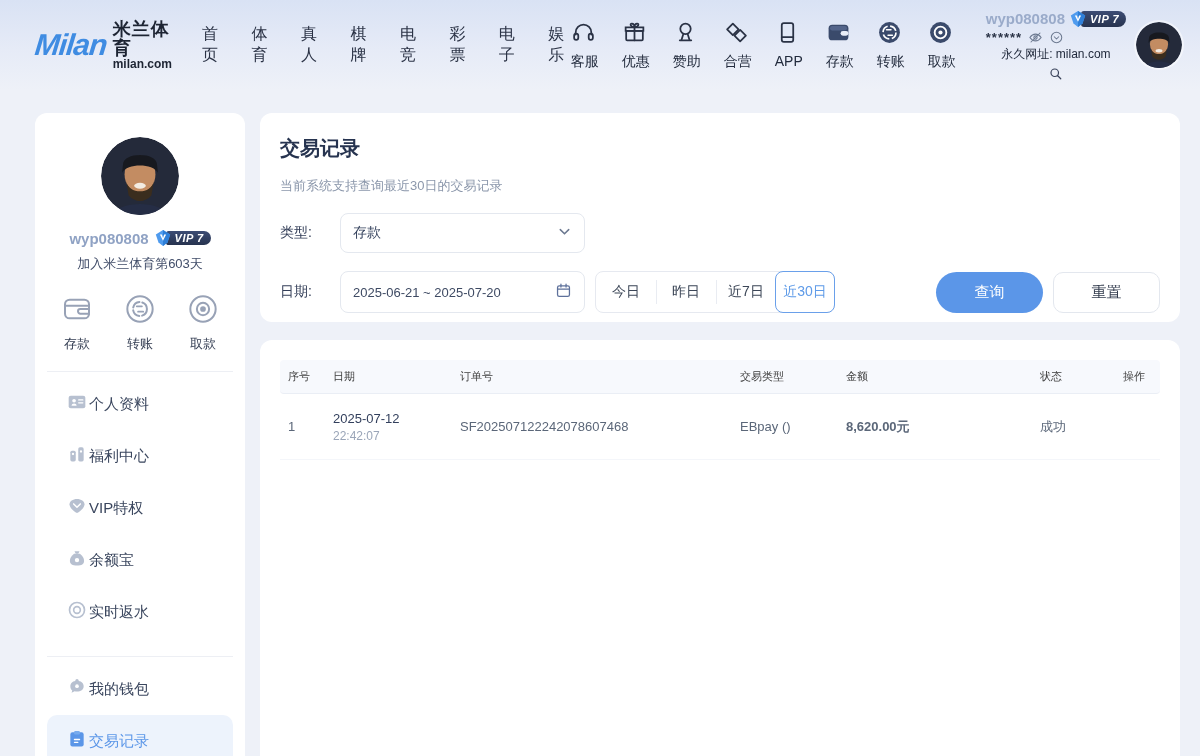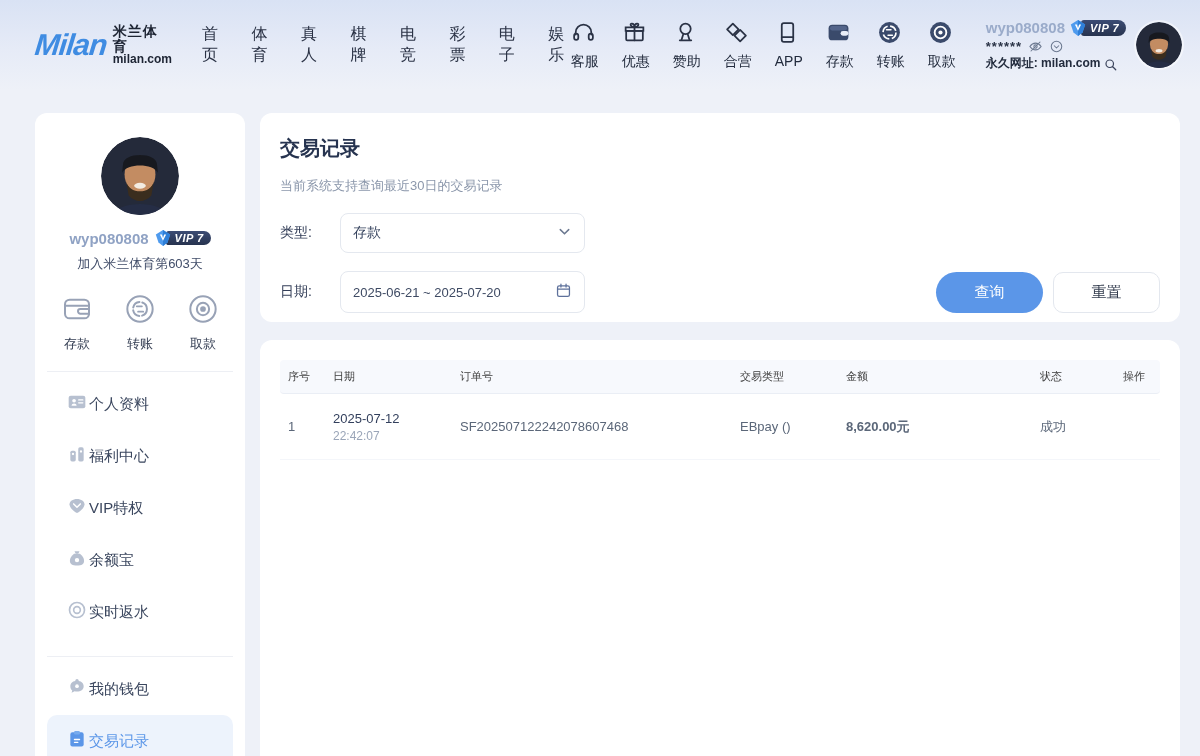--- a/index.html
+++ b/index.html
@@ -15,34 +15,34 @@
     position:absolute; left:0; top:0; width:1200px; height:90px;
     background:linear-gradient(180deg,#d9e2f4 0%,#e6ebf7 55%,#eef1f8 100%);
     display:flex; align-items:center;
   }
   .logo { display:flex; align-items:center; margin-left:35px; gap:6px; }
   .logo-script {
     font-style:italic; font-weight:bold; font-size:30px; color:#3f8ce2;
     letter-spacing:-1px; transform:skewX(-6deg); line-height:1;
   }
   .logo-stack { display:flex; flex-direction:column; line-height:1.05; }
-  .logo-cn { font-size:14px; font-weight:800; color:#1d2433; letter-spacing:1px; }
+  .logo-cn { font-size:18px; font-weight:800; color:#1d2433; letter-spacing:1px; }
   .logo-domain { font-size:12px; font-weight:700; color:#1d2433; }
   .nav-menu { display:flex; gap:27px; margin-left:30px; font-size:16px; color:#2a3245; }
   .nav-menu span { cursor:pointer; }
   .icon-group { display:flex; margin-left:auto; gap:9px; }
   .icon-item { width:42px; display:flex; flex-direction:column; cursor:pointer; }
   .icon-item svg { width:25px; height:25px; }
   .icon-item .lbl { font-size:14px; color:#222b3d; margin-top:4px; white-space:nowrap; }
   .user-block { margin-left:16px; width:152px; line-height:1.3; }
   .user-line1 { display:flex; align-items:center; gap:4px; }
   .user-name { font-size:15px; color:#9aabca; font-weight:600; }
   .user-line2 { display:flex; align-items:center; gap:6px; margin-top:1px; }
   .masked { font-size:13px; font-weight:700; color:#2a3346; letter-spacing:1px; }
-  .user-line3 { display:flex; align-items:center; gap:3px; margin-top:1px; font-size:12px; font-weight:700; color:#222b3d; white-space:nowrap; }
+  .user-line3 { display:flex; align-items:center; gap:3px; margin-top:1px; font-size:12px; font-weight:400; color:#222b3d; white-space:nowrap;flex-direction:column; }
   .mini-icon svg { width:15px; height:15px; display:block; }
   .topbar-avatar { width:46px; height:46px; border-radius:50%; overflow:hidden; margin-left:10px; margin-right:18px; flex:none; box-shadow:0 0 0 2px rgba(255,255,255,.5); }
   .vip-badge { display:inline-flex; align-items:center; position:relative; }
   .vip-shield { width:18px; height:18px; z-index:2; }
   .vip-pill {
     margin-left:-6px; padding:1px 7px 1px 9px; border-radius:3px 8px 8px 3px;
     background:linear-gradient(180deg,#3c4c74,#27334f); color:#fff;
     font-size:11px; font-weight:700; font-style:italic; letter-spacing:.5px; white-space:nowrap;
   }
   
@@ -444,20 +444,26 @@
     <div class="date-box">
       <span>2025-06-21  ~  2025-07-20</span>
       <span class="cal">
         <svg viewBox="0 0 20 20" width="17" height="17" fill="none" stroke="#5e719b" stroke-width="1.5" stroke-linecap="round">
           <rect x="3" y="4.5" width="14" height="12.5" rx="2"></rect>
           <path d="M3 8.5h14M7 2.5v3.5M13 2.5v3.5"></path>
         </svg>
       </span>
     </div>
 
+    <div class="seg-group">
+      <div class="seg-btn">今日</div>
+      <div class="seg-btn">昨日</div>
+      <div class="seg-btn">近7日</div>
+      <div class="seg-btn active">近30日</div>
+    </div>
 
     <div class="btns">
       <button class="btn-primary">查询</button>
       <button class="btn-plain">重置</button>
     </div>
   </div>
 </section>
 
 <section class="table-card">
   <div class="tbl-grid tbl-head">

